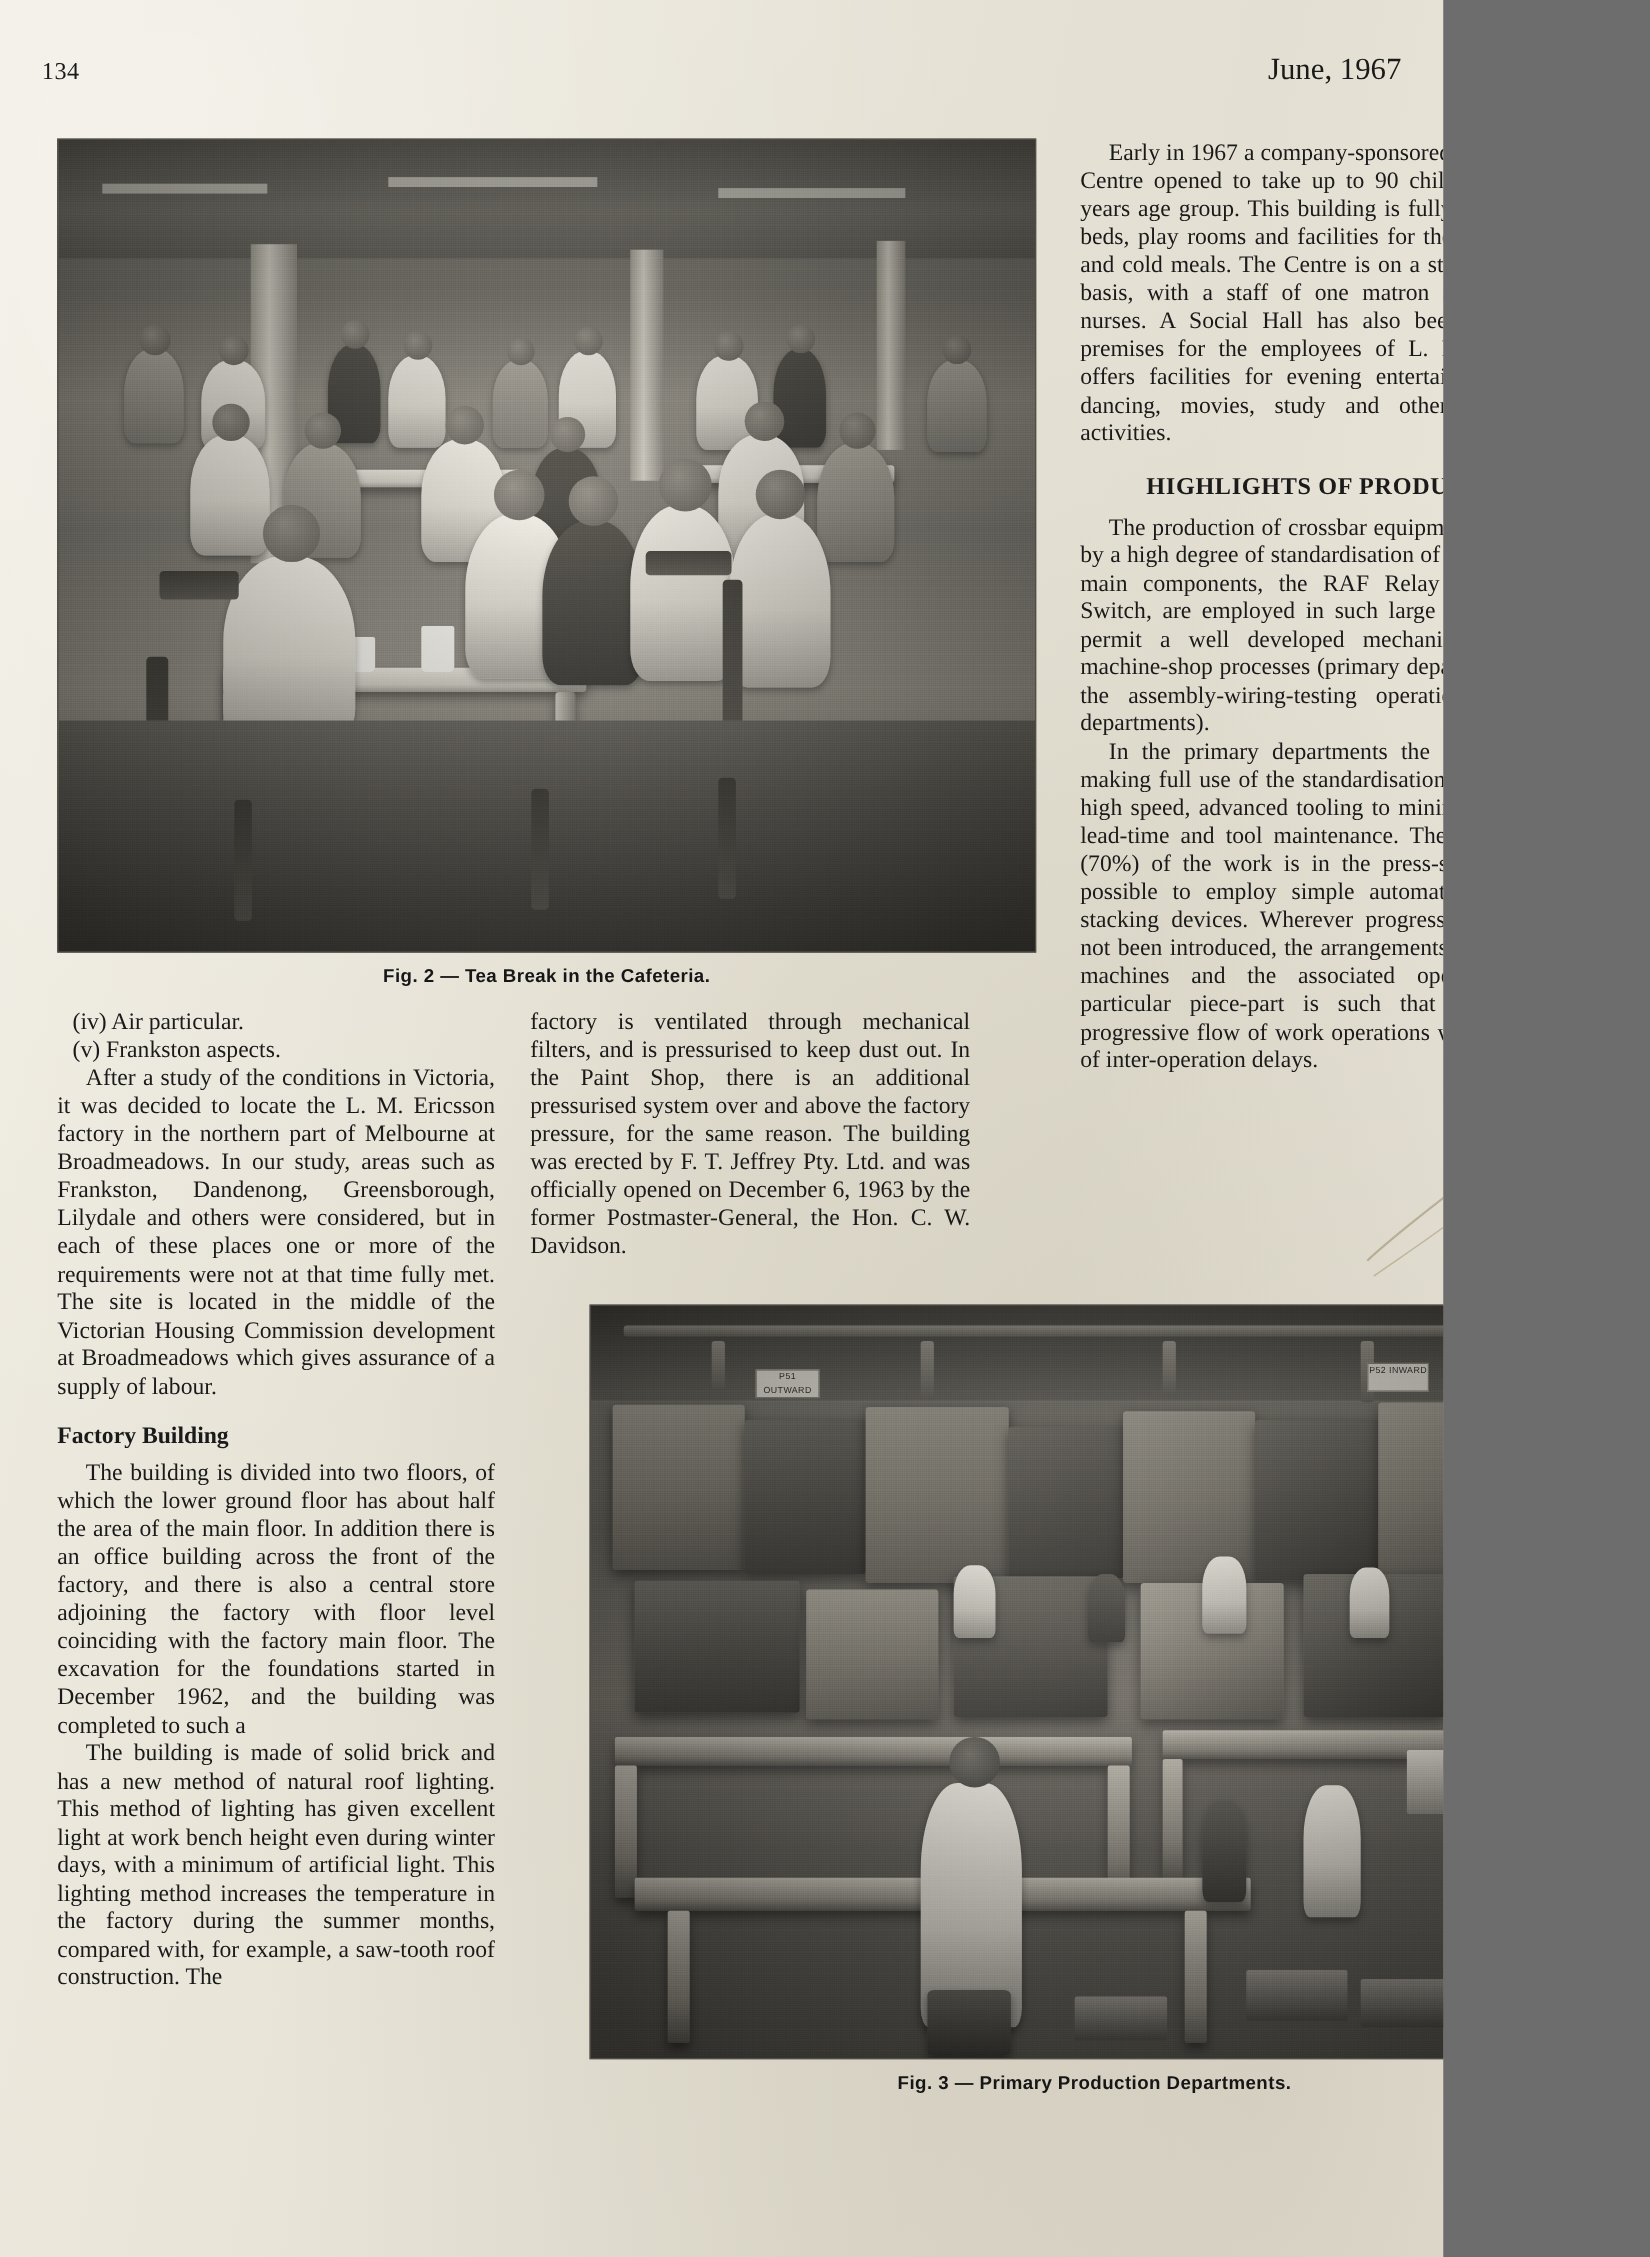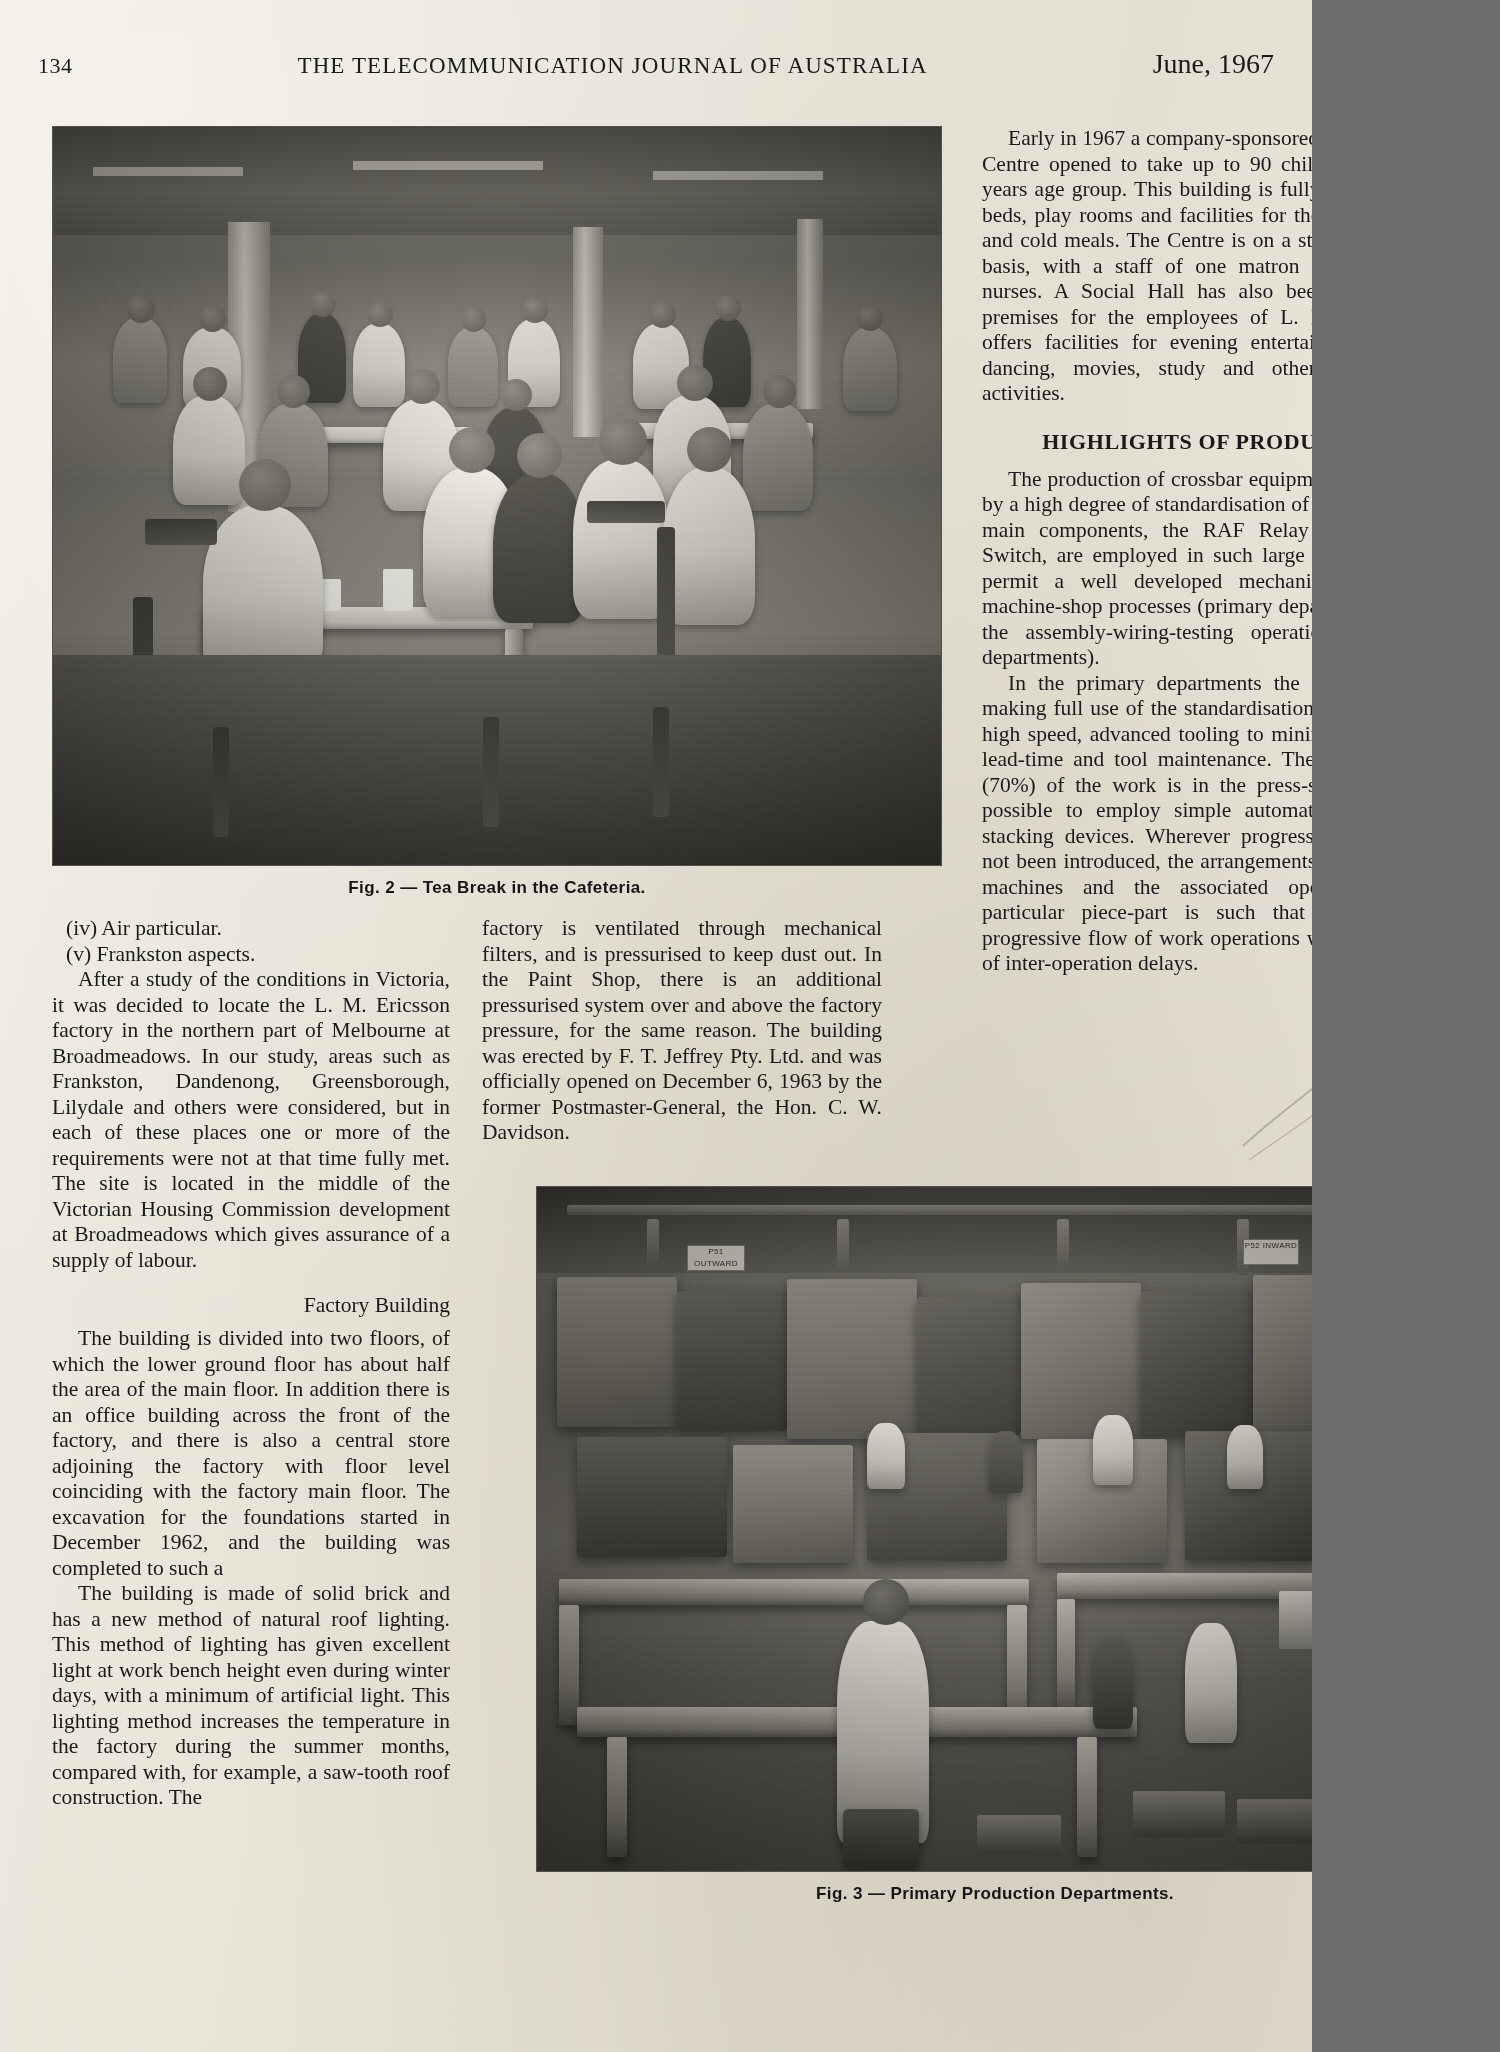--- a/index.html
+++ b/index.html
@@ -120,23 +120,23 @@
   h2.section-head {
     font-family: "Liberation Serif", serif;
     font-weight: bold;
     font-size: 22px;
     letter-spacing: 0.6px;
     text-align: center;
     margin: 22px 0 12px 0;
   }
   h3.sub-head {
     font-family: "Liberation Serif", serif;
-    font-weight: normal;
+    font-weight: bold;
     font-size: 21.5px;
-    text-align: right;
+    text-align: left;
     margin: 20px 0 8px 0;
   }
 
   .list-line { text-indent: 14px; }
 
   
   .fig3-wrap {
     position: absolute;
     left: 484px;
     top: 1060px;
@@ -285,21 +285,20 @@
     opacity: 0.45;
   }
 </style>
 </head>
 <body>
 
 <div class="page">
 
   <div class="header">
     <div class="folio">134</div>
-    <div class="journal-title">THE  TELECOMMUNICATION  JOURNAL  OF  AUSTRALIA</div>
     <div class="issue-date">June, 1967</div>
   </div>
 
   <div class="content">
 
     <div class="fig2-wrap">
       <div class="photo fig2-photo">
         <div class="scene">
           <div class="caf-bg"></div>
           <div class="caf-ceiling"></div>

